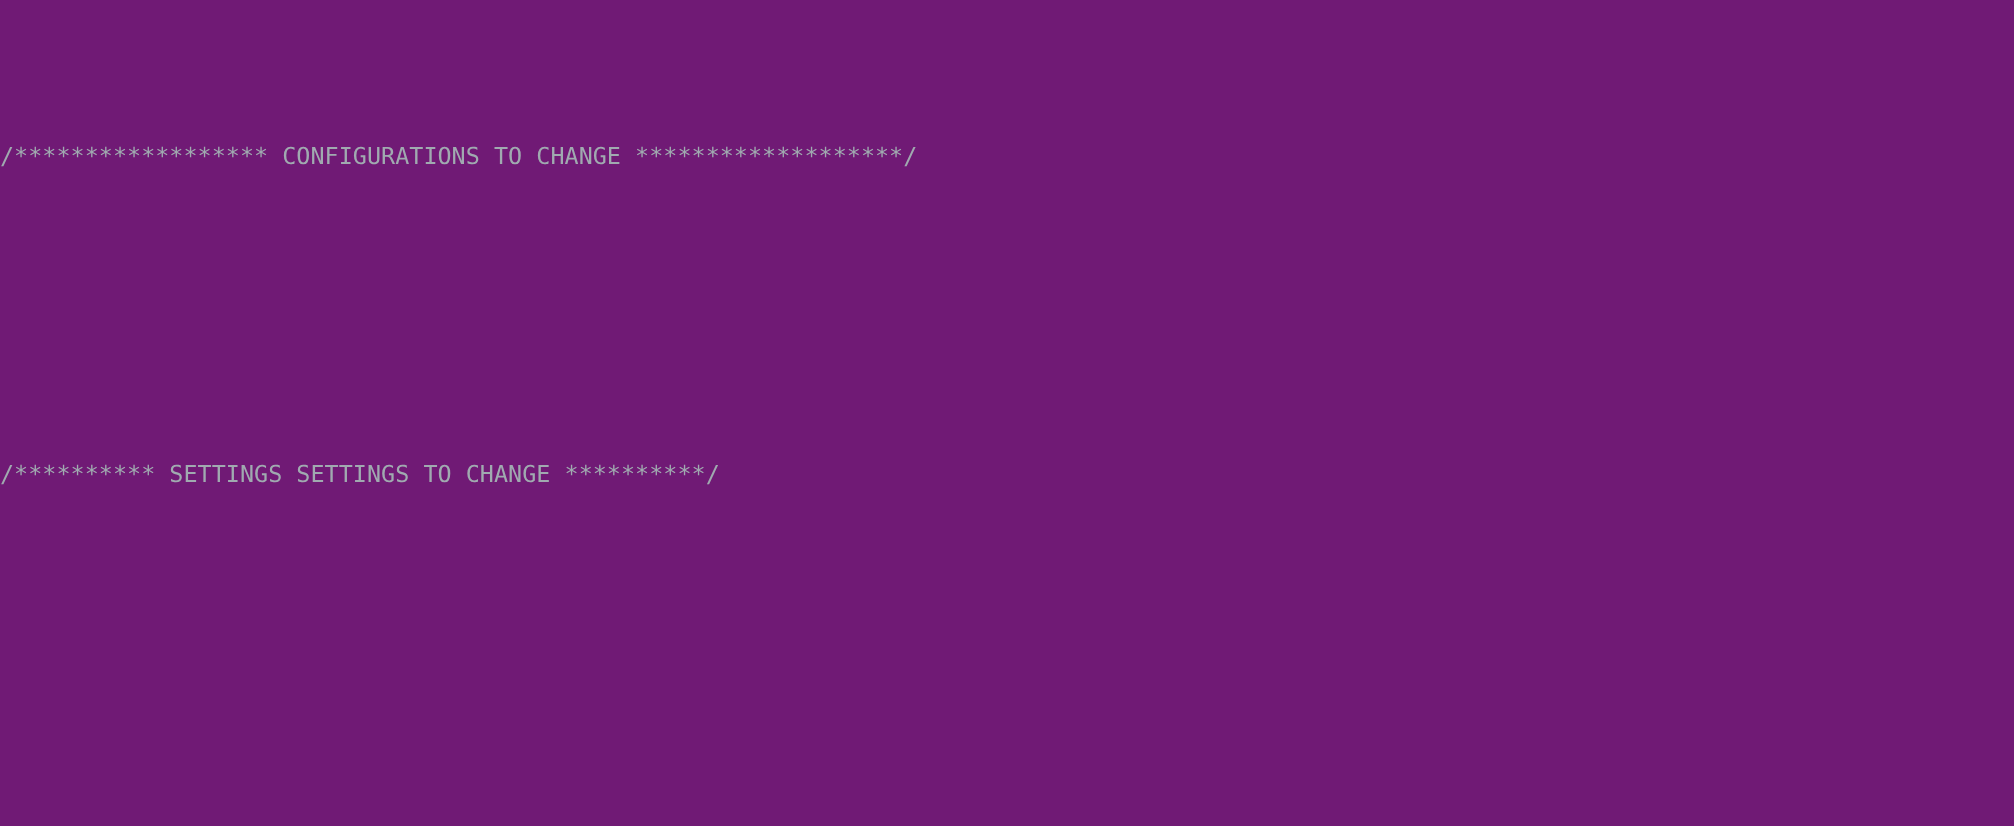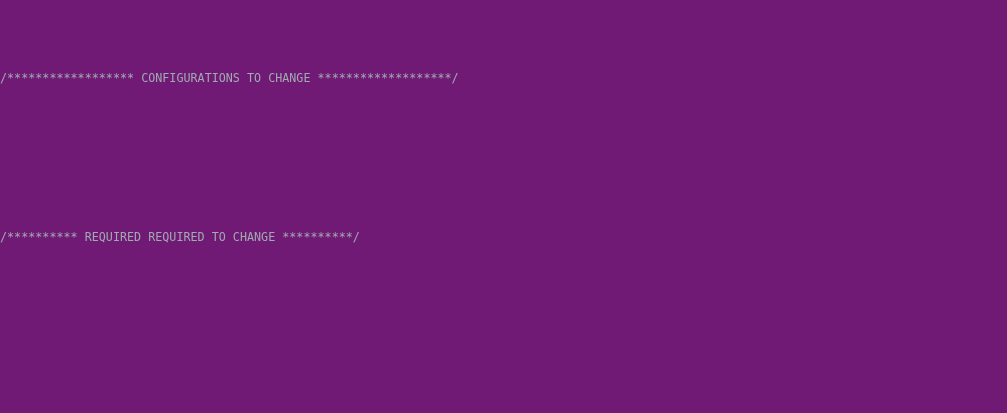--- a/index.html
+++ b/index.html
@@ -48,21 +48,21 @@
 <div id="editor">
   <div class="code-area">
 
     
     <div class="line line-first"><span class="tok-comment">/****************** CONFIGURATIONS TO CHANGE *******************/</span></div>
 
     
     <div class="line">&nbsp;</div>
 
     
-    <div class="line"><span class="tok-comment">/********** REQUIRED REQUIRED TO CHANGE **********/</span></div>
+    <div class="line"><span class="tok-comment">/********** SETTINGS SETTINGS TO CHANGE **********/</span></div>
 
     
     <div class="line">&nbsp;</div>
 
     
 
     
 
     
 

